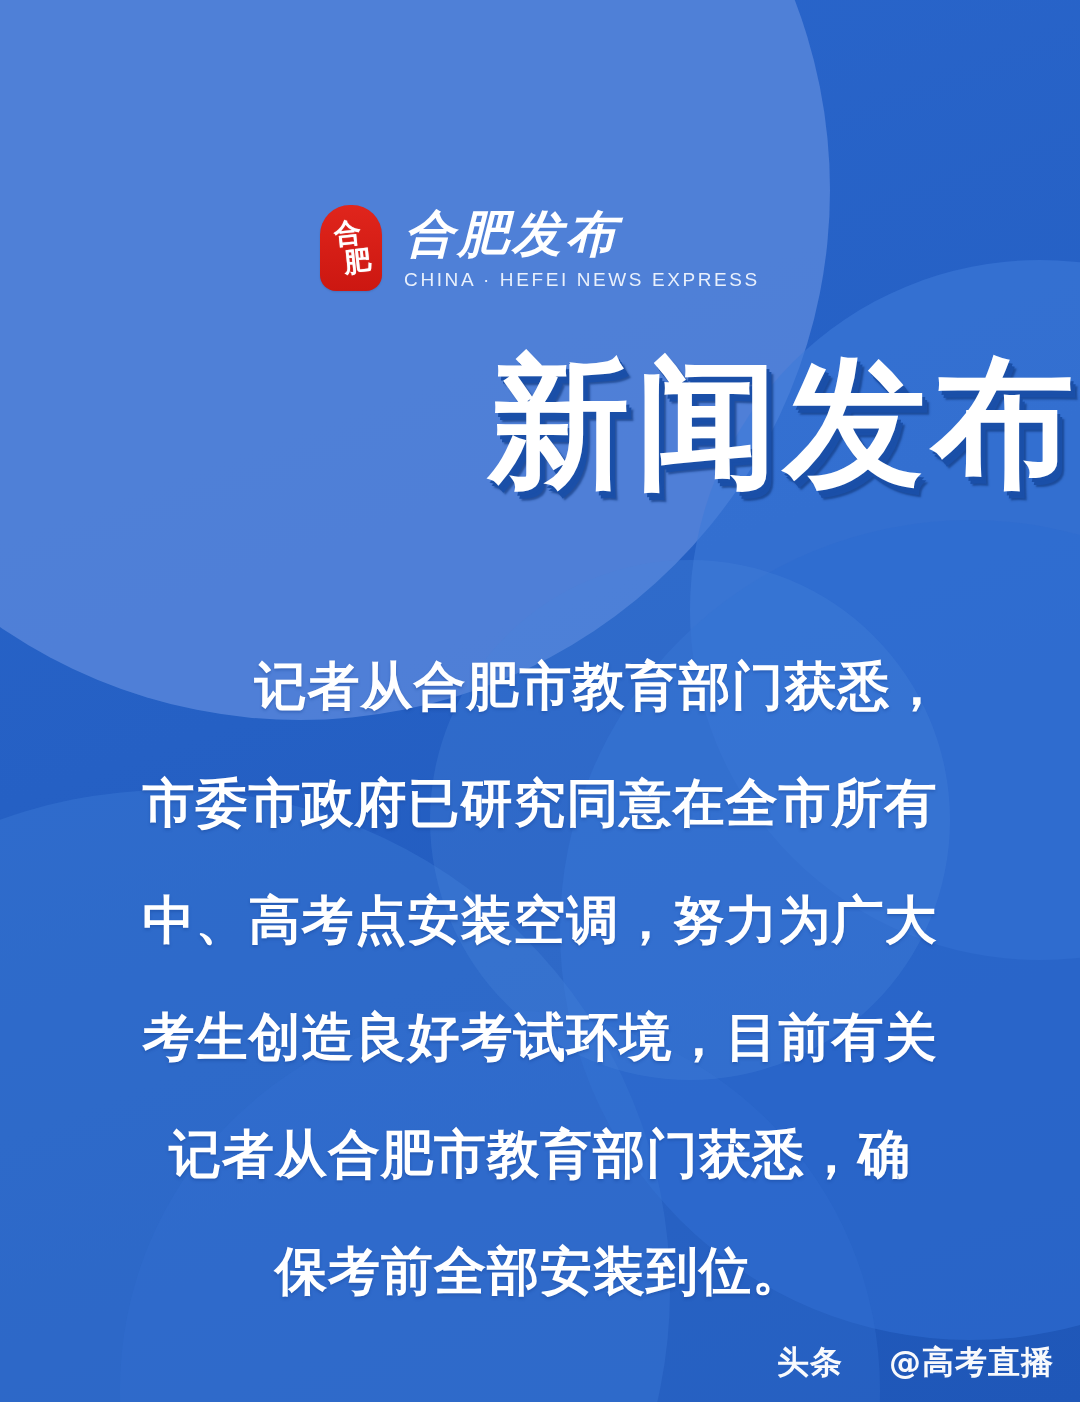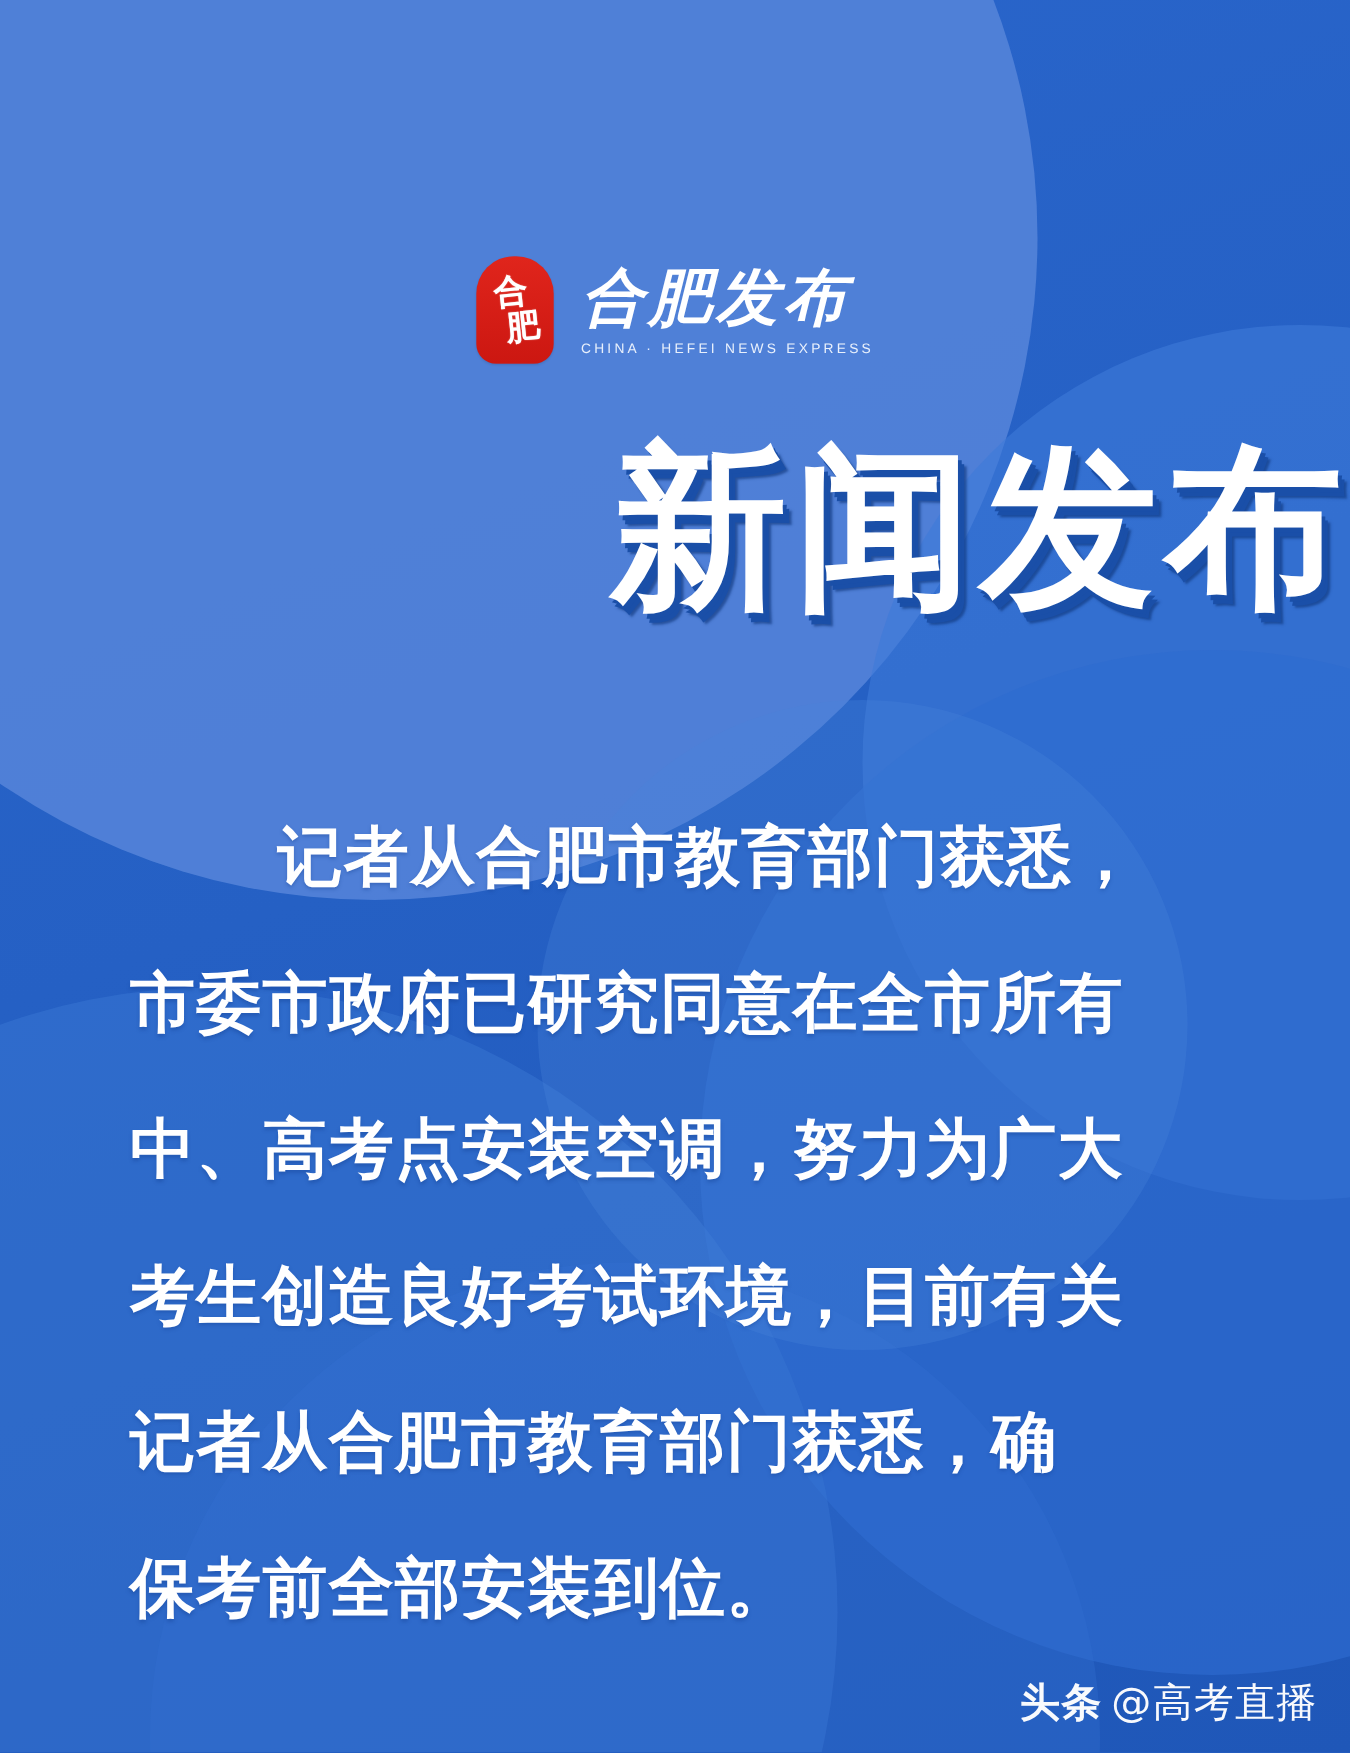--- a/index.html
+++ b/index.html
@@ -132,21 +132,21 @@
     color: #ffffff;
     font-family: "Liberation Serif", "DejaVu Serif", serif;
     font-weight: 700;
     font-size: 50px;
     line-height: 1.06;
     letter-spacing: 4px;
     font-style: italic;
   }
   .brand-en {
     color: #e9f0fc;
-    font-size: 11px;
+    font-size: 19px;
     letter-spacing: 2.6px;
     line-height: 1;
     margin-top: 9px;
     font-weight: 400;
     white-space: nowrap;
   }
 
   
   .headline {
     position: absolute;
@@ -177,20 +177,21 @@
     color: #ffffff;
     font-family: "DejaVu Sans", "Liberation Sans", sans-serif;
     font-weight: 700;
     font-size: 52px;
     line-height: 1;
     height: 60px;
     margin-bottom: 57px;
     letter-spacing: 1px;
     white-space: nowrap;
     text-shadow: 0 2px 3px rgba(18,60,140,0.35);
+    text-align: center;
   }
   .body-line.indented { padding-left: 118px; }
   .body-line:last-child { margin-bottom: 16px; }
 
   
   .watermark {
     position: absolute;
     right: 26px;
     bottom: 24px;
     color: #ffffff;
@@ -198,21 +199,21 @@
     font-weight: 700;
     font-size: 32px;
     line-height: 1;
     letter-spacing: 1px;
     display: flex;
     align-items: baseline;
     gap: 7px;
     opacity: 0.97;
     justify-content: center;
   }
-  .watermark .wm-handle { font-weight: 400; }
+  .watermark .wm-handle { font-weight: 700; margin-left: 39px; }
 </style>
 </head>
 <body>
 
 <div id="poster">
 
   <div class="blob blob-top-left"></div>
   <div class="blob blob-right-upper"></div>
   <div class="blob blob-right-lower"></div>
   <div class="blob blob-bottom-left"></div>

